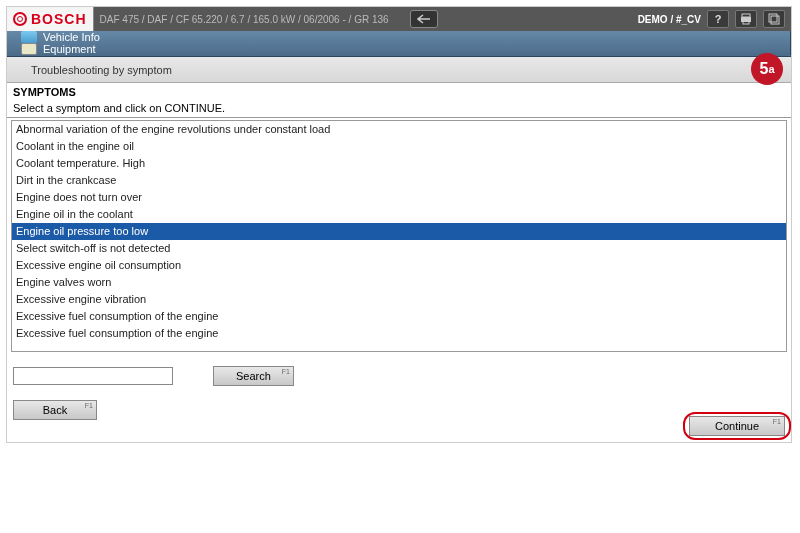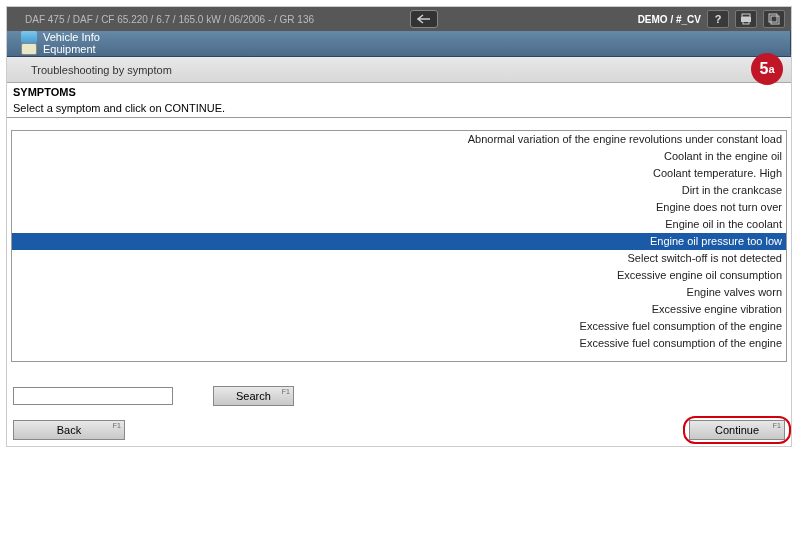--- a/index.html
+++ b/index.html
@@ -21,42 +21,46 @@
 .tab .ticon { width: 16px; height: 12px; margin-right: 6px; display: inline-block; background: #a0c4e4; border-radius: 2px; }
 .tab .ticon.info { background: linear-gradient(#7cc8f0, #4a9dd0); }
 .tab .ticon.diag { background: #9cd4f2; position: relative; }
 .tab .ticon.equip { background: #e8e8c8; border: 1px solid #888; }
 .subheader { background: linear-gradient(#e8e8e8, #d8d8d8); padding: 4px 24px; font-size: 11px; color: #333; border-bottom: 1px solid #aaa; position: relative; height: 26px; display: flex; align-items: center; }
 .badge-5a { position: absolute; right: 8px; top: -4px; width: 32px; height: 32px; border-radius: 50%; background: #c11528; color: #fff; font-weight: bold; font-size: 16px; display: flex; align-items: center; justify-content: center; }
 .badge-5a sub { font-size: 11px; }
 .content { padding: 0; }
 .section-title { font-weight: bold; font-size: 11px; padding: 3px 6px; }
 .instruction { padding: 1px 6px 3px; font-size: 11px; border-bottom: 1px solid #999; }
-.list-container { border: 1px solid #999; margin: 12px 4px; height: 232px; overflow-y: scroll; position: relative; text-align: right; }
+.list-container { border: 1px solid #999; margin: 2px 4px; height: 232px; overflow-y: scroll; position: relative; }
 .list-item { padding: 1px 4px; font-size: 11px; color: #222; border-bottom: 0; cursor: pointer; line-height: 15px; }
 .list-item.selected { background: #1b5aa6; color: #fff; }
 .search-row { padding: 12px 6px 8px; display: flex; gap: 40px; align-items: center; }
 .search-input { width: 160px; height: 18px; border: 1px solid #888; font-size: 11px; padding: 0 3px; }
 .btn { height: 20px; padding: 0 22px; background: linear-gradient(#e8e8e8, #c8c8c8); border: 1px solid #888; font-size: 11px; cursor: pointer; position: relative; }
 .footer-row { display: flex; justify-content: space-between; padding: 6px; }
-.btn.back { width: 112px; }
+.btn.back { width: 84px; }
 .btn.continue { width: 96px; }
-.continue-wrap { position: relative; display: inline-block; }
+.continue-wrap { position: relative; display: inline-block; margin-top: 16px; }
 .continue-highlight { position: absolute; top: -4px; left: -6px; right: -6px; bottom: -4px; border: 2px solid #d2000f; border-radius: 12px; pointer-events: none; }
 .btn sup { position: absolute; top: 1px; right: 3px; font-size: 7px; color: #666; }
 
 .list-container::-webkit-scrollbar { width: 14px; }
 .list-container::-webkit-scrollbar-track { background: #eee; border-left: 1px solid #ccc; }
 .list-container::-webkit-scrollbar-thumb { background: #bbb; border: 1px solid #999; }
 </style>
 </head>
 <body>
 
 <div class="app">
   <div class="topbar">
+    <div class="logo-wrap">
+      <span class="logo-gear"></span>
+      <span class="logo-text">BOSCH</span>
+    </div>
     <div class="vehicle-str">DAF 475 / DAF / CF 65.220 / 6.7 / 165.0 kW / 06/2006 - / GR 136</div>
     <div class="back-icon-btn">
       <svg width="14" height="10" viewBox="0 0 14 10">
           <path d="M6 1 L1 5 L6 9 M1 5 H13" stroke="#ccc" stroke-width="1.5" fill="none"></path>
         </svg>
     </div>
     <div class="topbar-right">
       <span class="demo-txt">DEMO / #_CV</span>
       <div class="icon-btn">
           <span>?</span>

